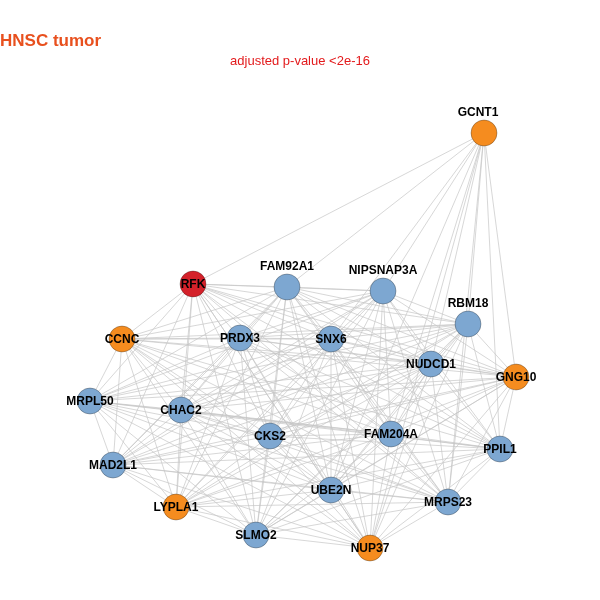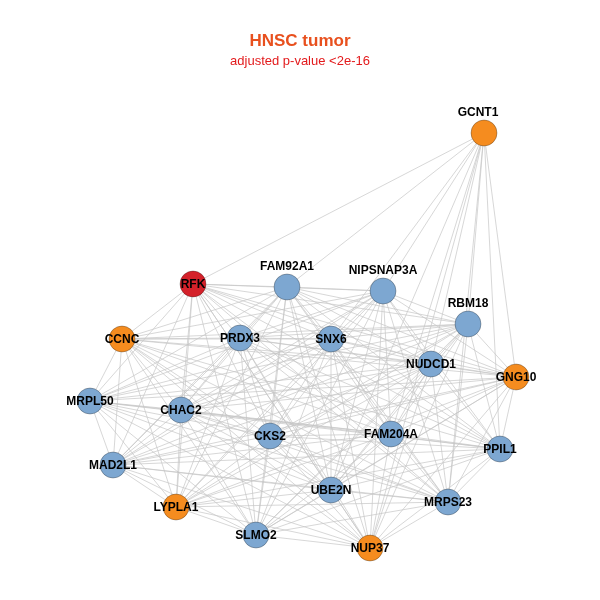--- a/index.html
+++ b/index.html
@@ -5,21 +5,20 @@
   html,body{margin:0;padding:0;background:#ffffff;}
   .canvas{
     position:relative;
     width:600px;height:600px;
     background:#ffffff;
     font-family:"Liberation Sans", sans-serif;
     overflow:hidden;
   }
   .plot-title{
     position:absolute;top:31px;left:0;width:100%;
-    text-align:center;
     font-size:17px;font-weight:700;
   }
   .plot-subtitle{
     position:absolute;top:53px;left:0;width:100%;
     text-align:center;
     font-size:13px;font-weight:400;
   }
   svg.net{position:absolute;top:0;left:0;}
   svg.net text{
     font-family:"Liberation Sans", sans-serif;

